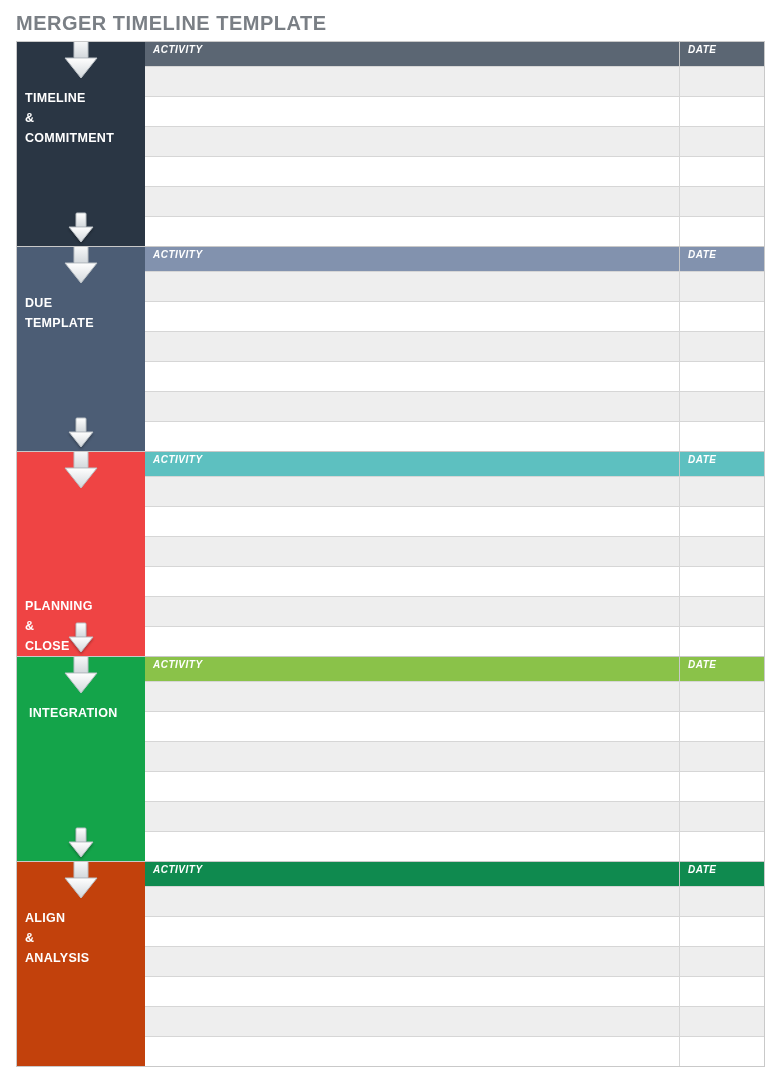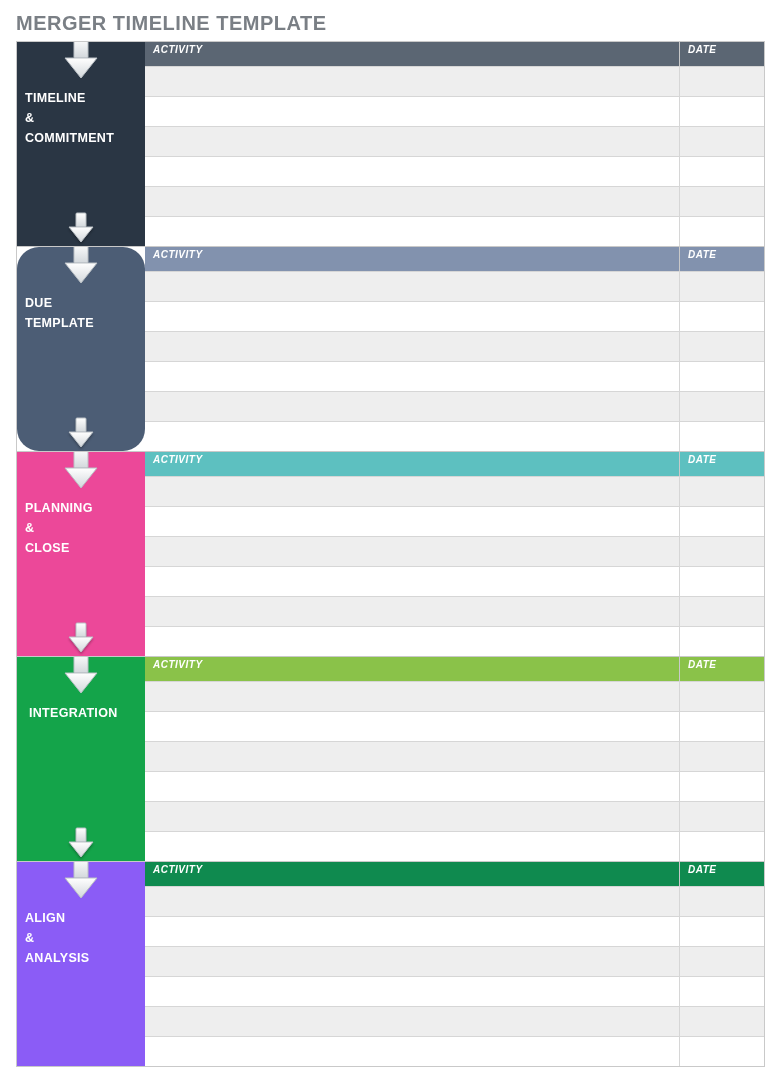--- a/index.html
+++ b/index.html
@@ -169,21 +169,21 @@
           <div class="cell activity"></div>
           <div class="cell date"></div>
         </div>
         <div class="data-row">
           <div class="cell activity"></div>
           <div class="cell date"></div>
         </div>
       </div>
     </div>
     <div class="section">
-      <div class="phase" style="background: rgb(76, 93, 117); border-radius: 22px;">
+      <div class="phase" style="background: rgb(76, 93, 117);">
         <div class="arrow-top">
     <svg width="48" height="48" viewBox="0 0 48 48">
       <defs>
         <linearGradient id="gt1" x1="0" x2="0" y1="0" y2="1">
           <stop offset="0%" stop-color="#ffffff"></stop>
           <stop offset="100%" stop-color="#d3d8dc"></stop>
         </linearGradient>
       </defs>
       <g fill="url(#gt1)" stroke="#b9bfc4" stroke-width="1">
         <rect x="17" y="2" width="14" height="20" rx="1"></rect>
@@ -235,21 +235,21 @@
           <div class="cell activity"></div>
           <div class="cell date"></div>
         </div>
         <div class="data-row">
           <div class="cell activity"></div>
           <div class="cell date"></div>
         </div>
       </div>
     </div>
     <div class="section">
-      <div class="phase" style="background: #ec4899;">
+      <div class="phase" style="background: #ef4444; justify-content: flex-end;">
         <div class="arrow-top">
     <svg width="48" height="48" viewBox="0 0 48 48">
       <defs>
         <linearGradient id="gt2" x1="0" x2="0" y1="0" y2="1">
           <stop offset="0%" stop-color="#ffffff"></stop>
           <stop offset="100%" stop-color="#d3d8dc"></stop>
         </linearGradient>
       </defs>
       <g fill="url(#gt2)" stroke="#b9bfc4" stroke-width="1">
         <rect x="17" y="2" width="14" height="20" rx="1"></rect>
@@ -367,21 +367,21 @@
           <div class="cell activity"></div>
           <div class="cell date"></div>
         </div>
         <div class="data-row">
           <div class="cell activity"></div>
           <div class="cell date"></div>
         </div>
       </div>
     </div>
     <div class="section">
-      <div class="phase" style="background: #8b5cf6;">
+      <div class="phase" style="background: #c2410c;">
         <div class="arrow-top">
     <svg width="48" height="48" viewBox="0 0 48 48">
       <defs>
         <linearGradient id="gt4" x1="0" x2="0" y1="0" y2="1">
           <stop offset="0%" stop-color="#ffffff"></stop>
           <stop offset="100%" stop-color="#d3d8dc"></stop>
         </linearGradient>
       </defs>
       <g fill="url(#gt4)" stroke="#b9bfc4" stroke-width="1">
         <rect x="17" y="2" width="14" height="20" rx="1"></rect>

